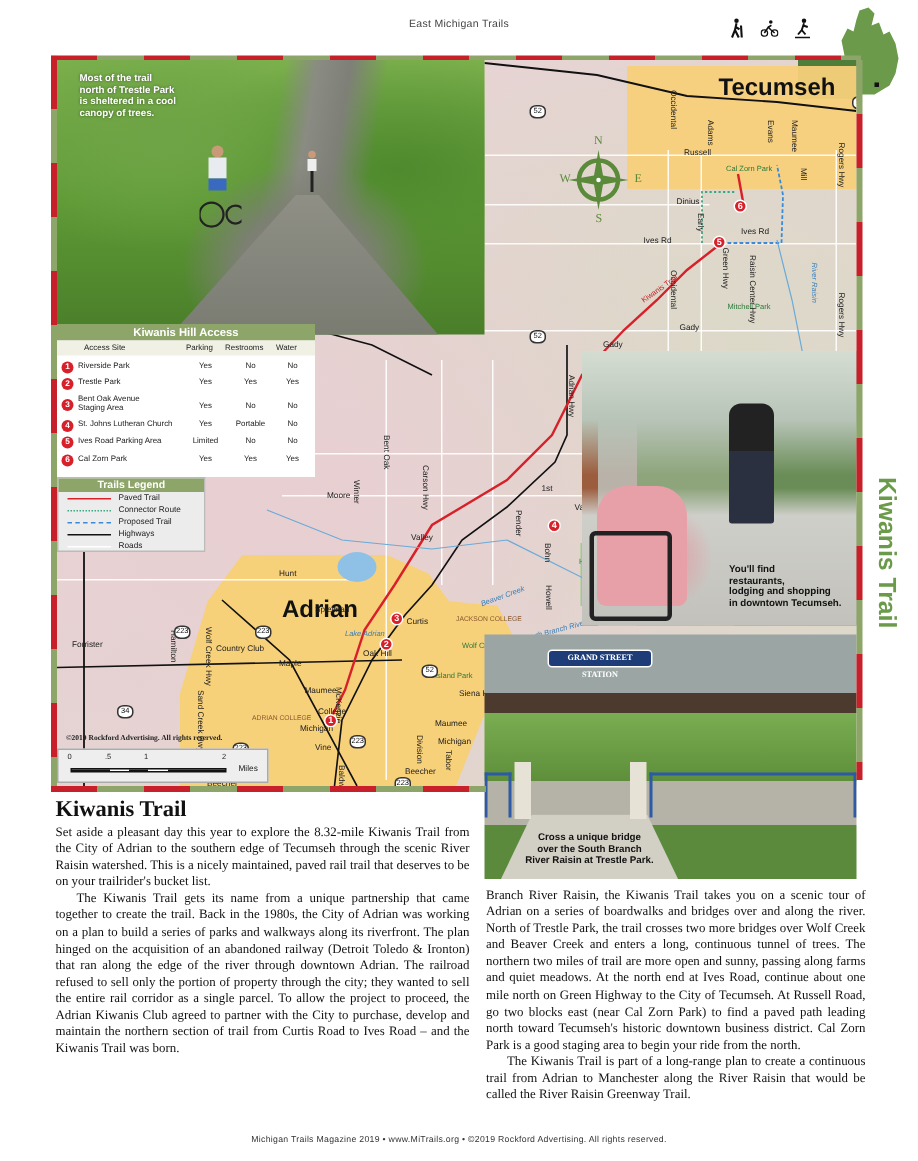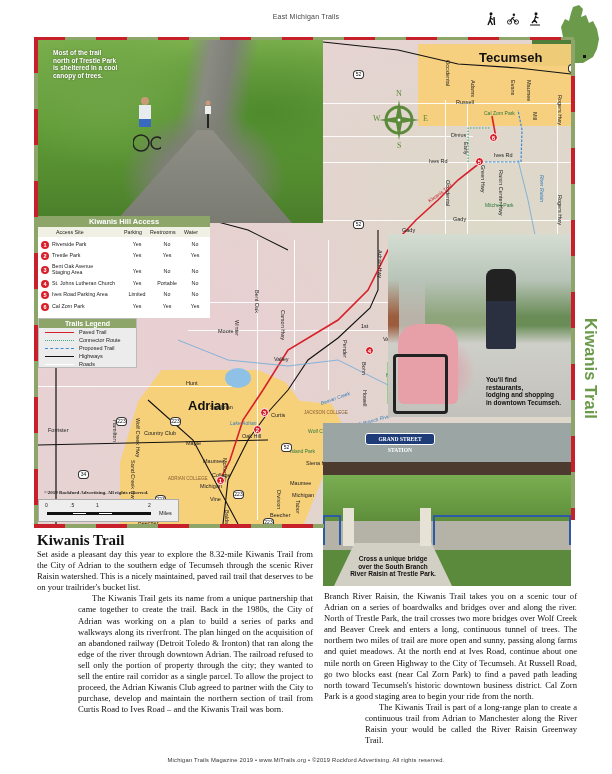--- a/index.html
+++ b/index.html
@@ -32,21 +32,21 @@
   .town-tecumseh { position: absolute; left: 380px; top: 4px; width: 154px; height: 82px; background: #f7d07a; opacity: 0.95; }
   .town-adrian { position: absolute; left: 82px; top: 330px; width: 230px; height: 154px; background: #f7d07a; clip-path: polygon(18% 0, 60% 0, 72% 8%, 78% 20%, 92% 22%, 100% 45%, 88% 70%, 80% 100%, 0 100%, 0 60%, 8% 20%); }
   .heritage { position: absolute; left: 349px; top: 322px; width: 28px; height: 42px; background: #9dcb8a; }
   .tecumseh-green { position: absolute; left: 494px; top: 0; width: 40px; height: 26px; background: #4e7e3a; }
 
   .road-h { position: absolute; height: 1.2px; background: #ffffff; opacity: 0.9; }
   .road-v { position: absolute; width: 1.2px; background: #ffffff; opacity: 0.9; }
 
   .map-label { position: absolute; font-family: "Liberation Sans", sans-serif; font-size: 5.5px; color: #222; white-space: nowrap; }
   .map-label.v { transform: rotate(90deg); transform-origin: left top; }
-  .map-label.town { font-size: 13px; font-weight: bold; color: #111; }
+  .map-label.town { font-size: 16px; font-weight: bold; color: #111; }
   .map-label.park { color: #2b7a3a; font-size: 5px; text-align: center; }
   .map-label.water { color: #3a7fb8; font-size: 5px; font-style: italic; }
   .map-label.trail { color: #c8202a; font-size: 5px; }
   .map-label.college { color: #8a5a30; font-size: 4.5px; text-align: center; }
 
   .shield { position: absolute; width: 11px; height: 9px; background: #fff; border: 1px solid #333; border-radius: 40%;
     font-family: "Liberation Sans", sans-serif; font-size: 5px; line-height: 7px; text-align: center; color: #111; }
 
   .marker { position: absolute; width: 9px; height: 9px; border-radius: 50%; background: #d8202a; color: #fff;
     font-family: "Liberation Sans", sans-serif; font-size: 6px; font-weight: bold; line-height: 9px; text-align: center; border: 1px solid #fff; }
@@ -127,21 +127,21 @@
   
   .vertical-title { position: absolute; left: 582px; top: 318px; transform: rotate(90deg); transform-origin: left top;
     font-family: "Liberation Sans", sans-serif; font-weight: bold; font-size: 16.5px; color: #6a9a4a; white-space: nowrap; left: 600px; }
 
   
   .article-title { position: absolute; left: 37px; top: 532px; font-family: "Liberation Serif", serif; font-weight: bold; font-size: 15px; color: #111; }
   .col { position: absolute; font-family: "Liberation Serif", serif; font-size: 8.6px; line-height: 11.1px; color: #111; text-align: justify; }
   .col-left { left: 37px; top: 549px; width: 276px; }
   .col-right { left: 324px; top: 591px; width: 253px; }
   .col p { margin: 0; }
-  .col p.indent { text-indent: 14px; margin-left: 41px; }
+  .col p.indent { text-indent: 14px; }
 
   .footer { position: absolute; left: 0; top: 757px; width: 612px; text-align: center; font-family: "Liberation Sans", sans-serif; font-size: 5.8px; color: #333; letter-spacing: 0.2px; }
 </style>
 </head>
 <body>
 
 <div class="running-head">East Michigan Trails</div>
 
 <div class="activity-icons">
   <svg class="ico" viewBox="0 0 12 14">
@@ -463,16 +463,16 @@
 
 <div class="vertical-title">Kiwanis Trail</div>
 
 <div class="article-title">Kiwanis Trail</div>
 <div class="col col-left">
   <p>Set aside a pleasant day this year to explore the 8.32-mile Kiwanis Trail from the City of Adrian to the southern edge of Tecumseh through the scenic River Raisin watershed. This is a nicely maintained, paved rail trail that deserves to be on your trailrider's bucket list.</p>
   <p class="indent">The Kiwanis Trail gets its name from a unique partnership that came together to create the trail. Back in the 1980s, the City of Adrian was working on a plan to build a series of parks and walkways along its riverfront. The plan hinged on the acquisition of an abandoned railway (Detroit Toledo &amp; Ironton) that ran along the edge of the river through downtown Adrian. The railroad refused to sell only the portion of property through the city; they wanted to sell the entire rail corridor as a single parcel. To allow the project to proceed, the Adrian Kiwanis Club agreed to partner with the City to purchase, develop and maintain the northern section of trail from Curtis Road to Ives Road – and the Kiwanis Trail was born.</p>
 </div>
 <div class="col col-right">
   <p>Branch River Raisin, the Kiwanis Trail takes you on a scenic tour of Adrian on a series of boardwalks and bridges over and along the river. North of Trestle Park, the trail crosses two more bridges over Wolf Creek and Beaver Creek and enters a long, continuous tunnel of trees. The northern two miles of trail are more open and sunny, passing along farms and quiet meadows. At the north end at Ives Road, continue about one mile north on Green Highway to the City of Tecumseh. At Russell Road, go two blocks east (near Cal Zorn Park) to find a paved path leading north toward Tecumseh's historic downtown business district. Cal Zorn Park is a good staging area to begin your ride from the north.</p>
-  <p class="indent">The Kiwanis Trail is part of a long-range plan to create a continuous trail from Adrian to Manchester along the River Raisin your would be called the River Raisin Greenway Trail.</p>
+  <p class="indent">The Kiwanis Trail is part of a long-range plan to create a continuous trail from Adrian to Manchester along the River Raisin that would be called the River Raisin Greenway Trail.</p>
 </div>
 
 <div class="footer">Michigan Trails Magazine 2019 • www.MiTrails.org • ©2019 Rockford Advertising. All rights reserved.</div>
 
 </body></html>

